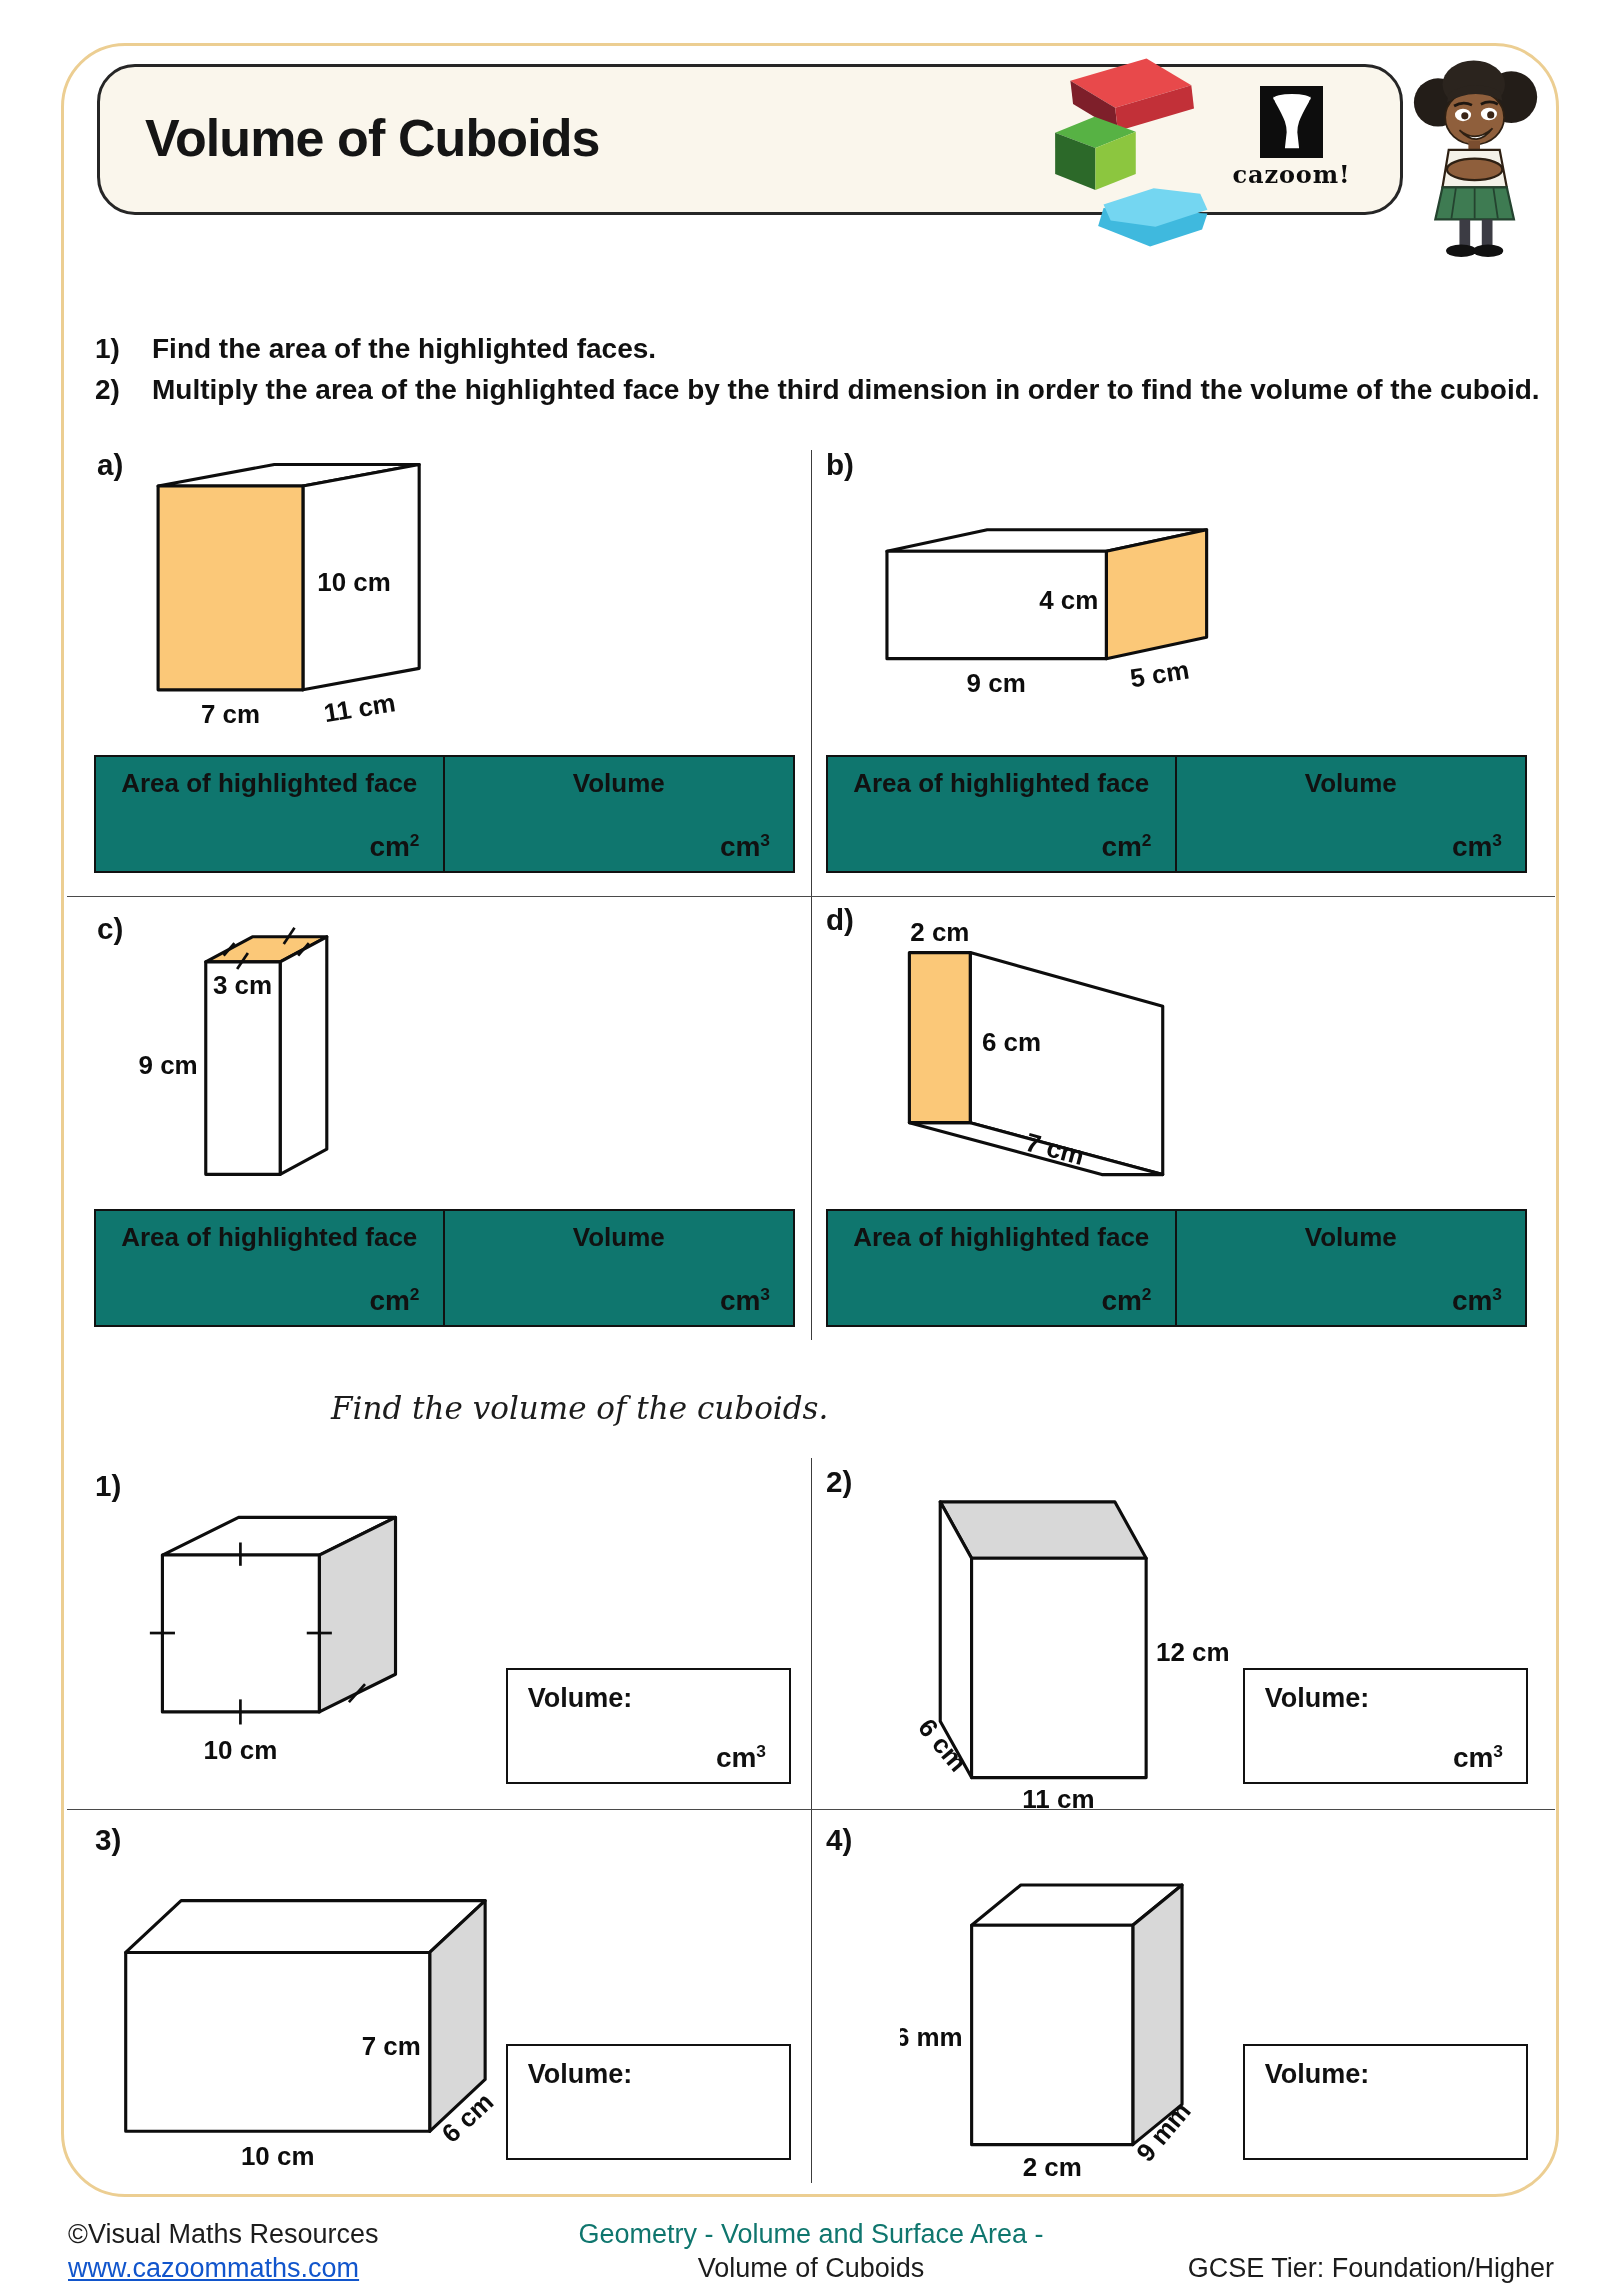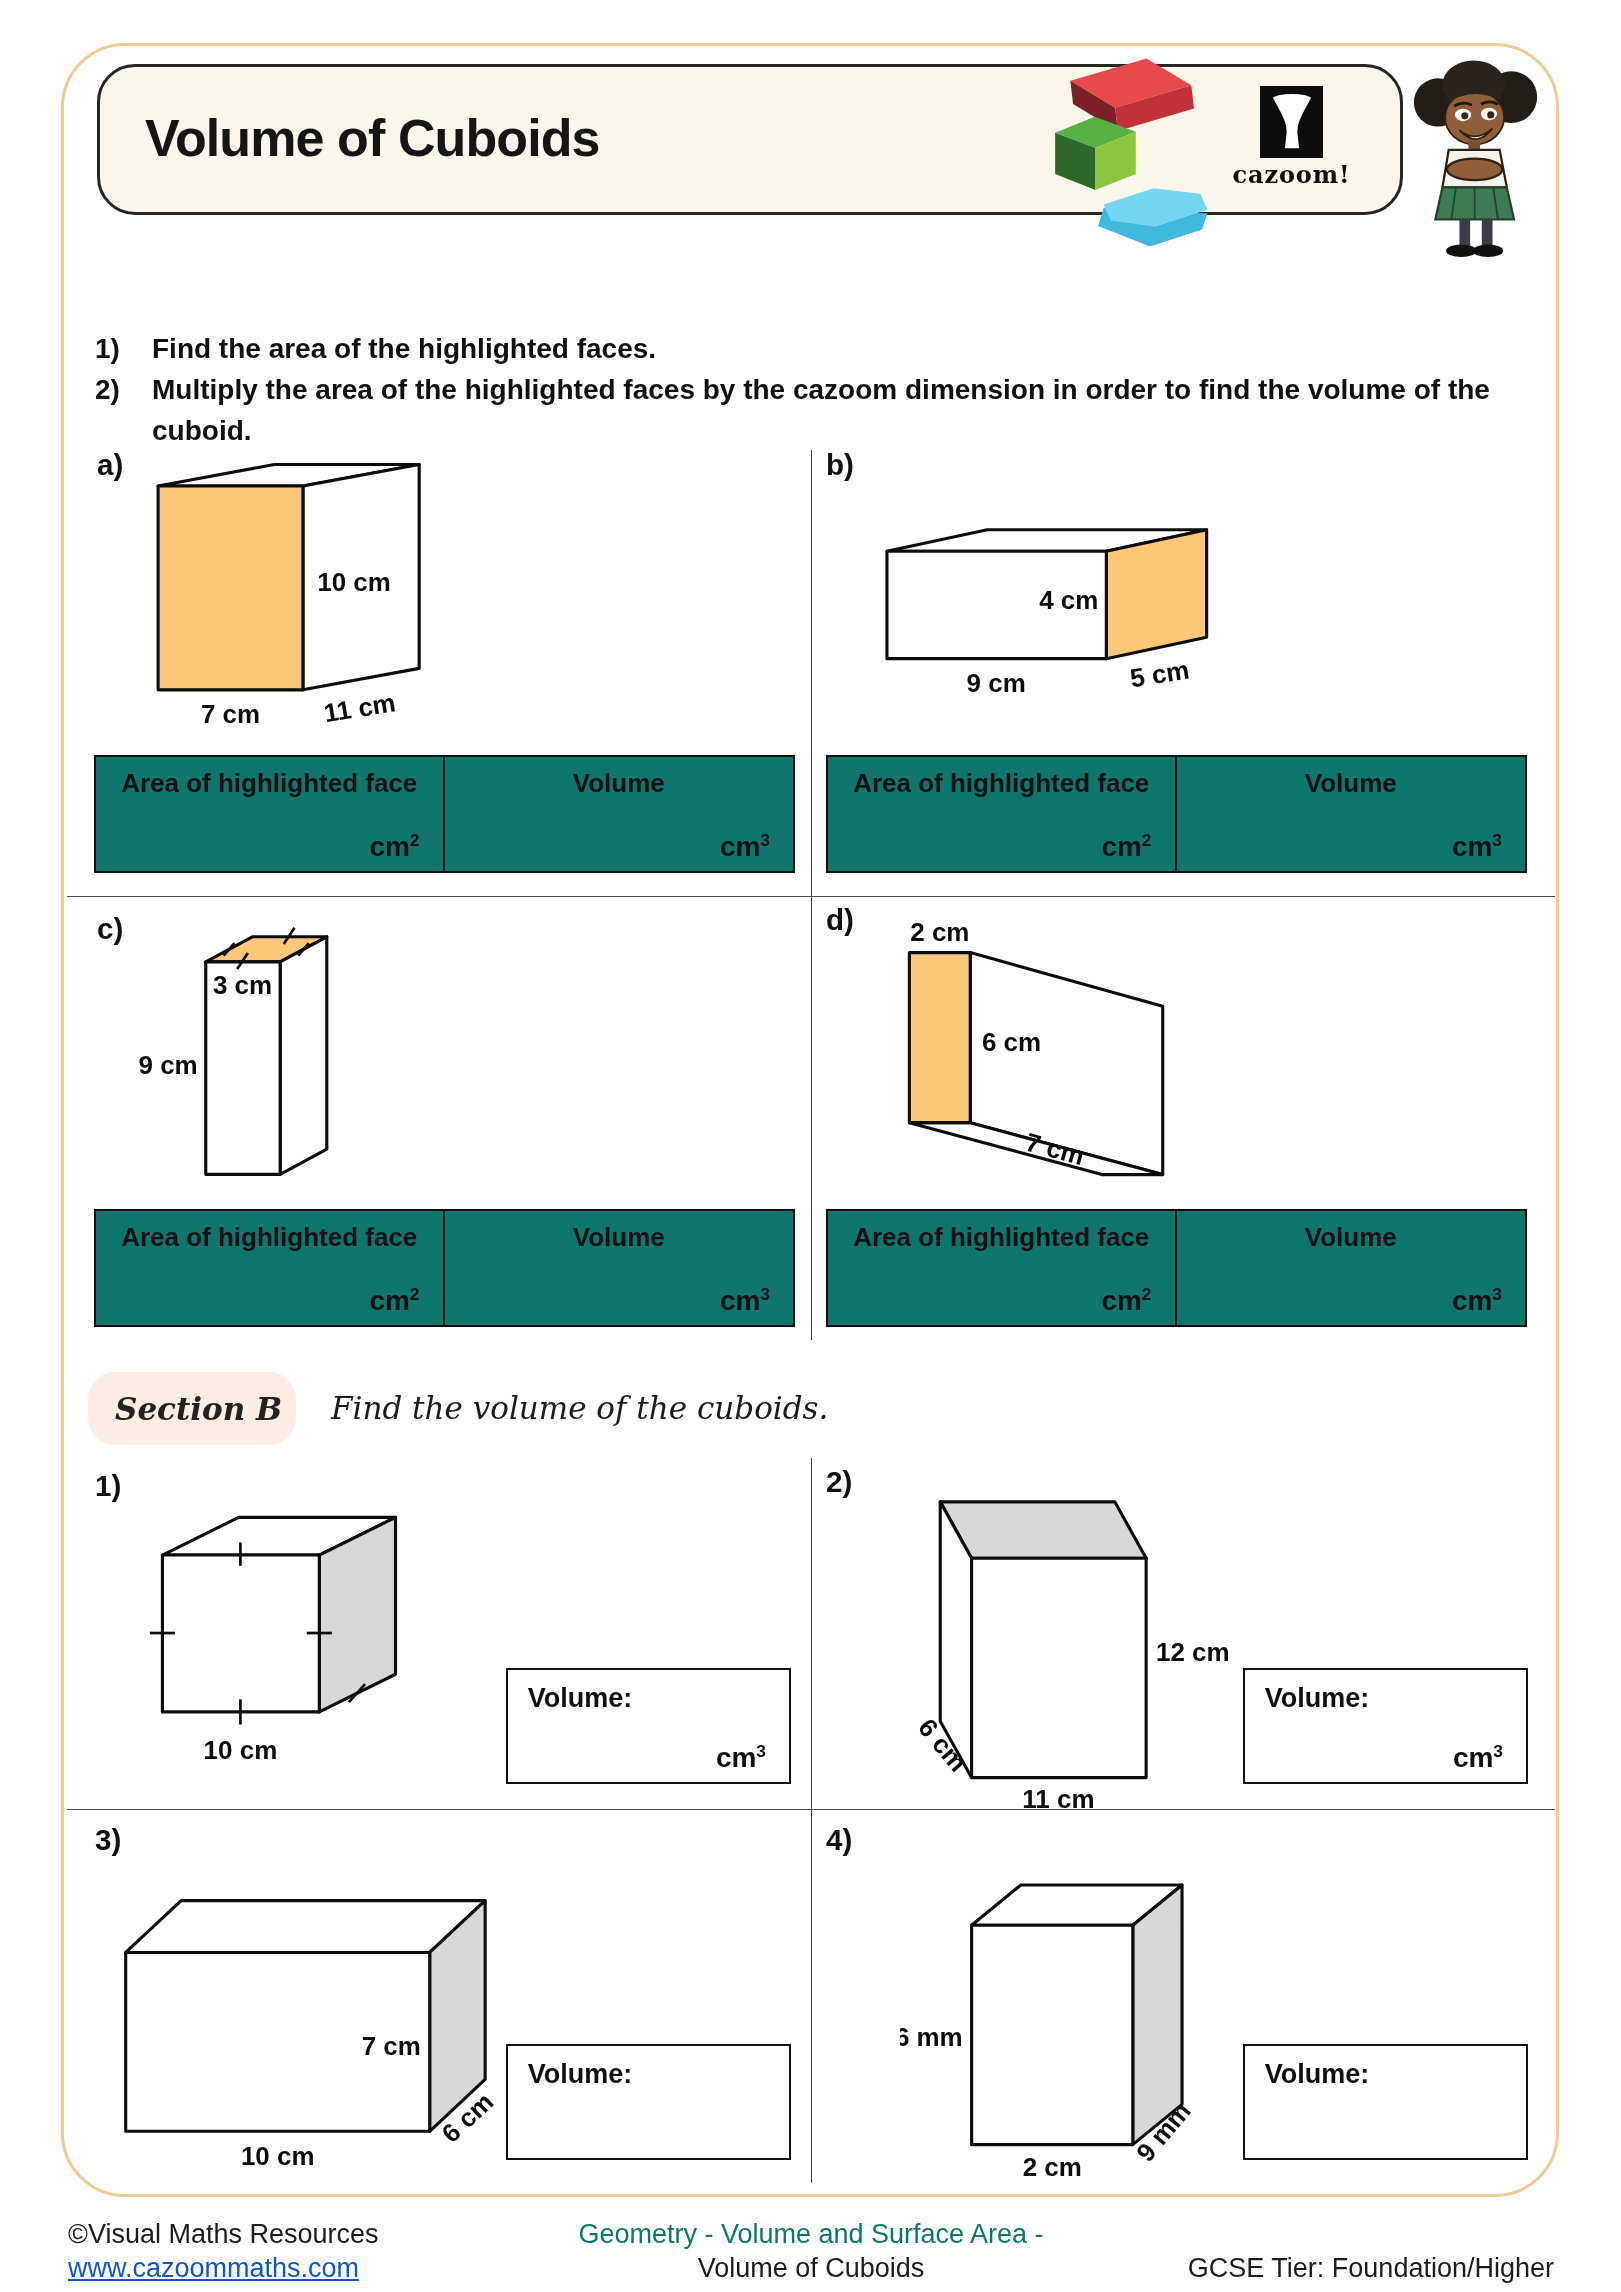--- a/index.html
+++ b/index.html
@@ -143,21 +143,21 @@
   </svg>
 
 
   <div class="instructions">
     <div class="instr-row">
       <div class="instr-num">1)</div>
       <div class="instr-text">Find the area of the highlighted faces.</div>
     </div>
     <div class="instr-row">
       <div class="instr-num">2)</div>
-      <div class="instr-text">Multiply the area of the highlighted faces by the cazoom dimension in order to find the volume of the cuboid.</div>
+      <div class="instr-text">Multiply the area of the highlighted face by the third dimension in order to find the volume of the cuboid.</div>
     </div>
   </div>
 
   <div class="vline" style="left:811px;top:450px;height:890px;"></div>
   <div class="hline" style="left:67px;top:896px;width:1488px;"></div>
 
   <div class="plabel" style="left:97px;top:448px;">a)</div>
   <svg class="diagram" style="left:142px;top:459px;" width="304" height="273" viewBox="0 0 340 305">
     <polygon class="edge" points="18,30 148,6 310,6 180,30"></polygon>
     <polygon class="edge" points="180,30 310,6 310,234 180,258"></polygon>
@@ -237,23 +237,20 @@
     <div class="ans-cell">
       <div class="ans-head">Area of highlighted face</div>
       <div class="unit"><span>cm</span><sup>2</sup></div>
     </div>
     <div class="ans-cell">
       <div class="ans-head">Volume</div>
       <div class="unit"><span>cm</span><sup>3</sup></div>
     </div>
   </div>
 
-  <div class="pill pill-b">
-    <span>Section B</span>
-  </div>
   <div class="sec-b-instr">Find the volume of the cuboids.</div>
 
   <div class="vline" style="left:811px;top:1458px;height:725px;"></div>
   <div class="hline" style="left:67px;top:1809px;width:1488px;"></div>
 
   <div class="plabel" style="left:95px;top:1469px;">1)</div>
   <svg class="diagram" style="left:148px;top:1512px;" width="296" height="260" viewBox="0 0 330 290">
     <polygon class="edge" points="16,48 101,6 276,6 191,48"></polygon>
     <polygon class="shade" points="191,48 276,6 276,181 191,223"></polygon>
     <rect class="edge" x="16" y="48" width="175" height="175"></rect>

